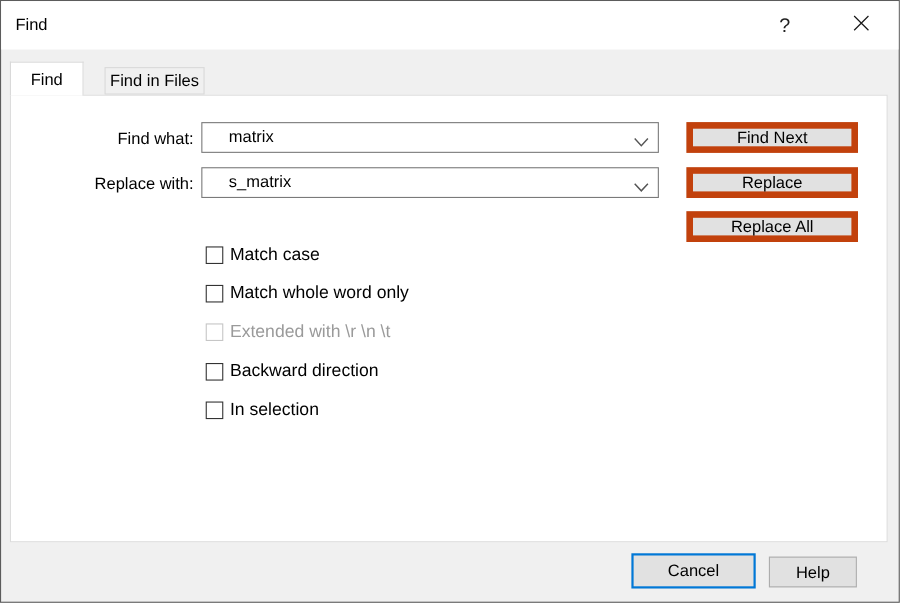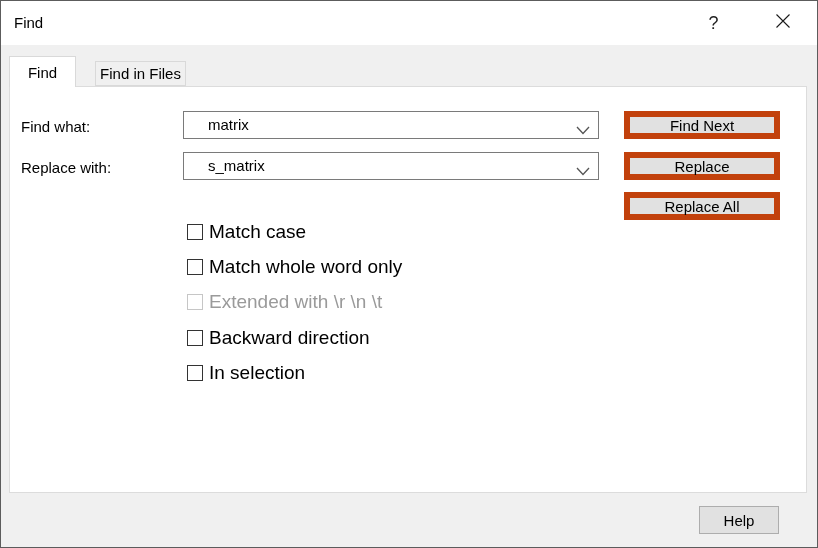--- a/index.html
+++ b/index.html
@@ -44,21 +44,21 @@
   }
   .tab.i1 { left: 76px;  top: 60px; width: 91px;  height: 25px; background: #f0f0f0; z-index: 2; margin-left: 18px; }
   .tab.i2 { left: 168px; top: 60px; width: 154px; height: 25px; background: #f0f0f0; z-index: 2; }
   
   .panel {
     position: absolute; left: 8px; top: 85px; width: 798px; height: 407px;
     background: #ffffff; border: 1px solid #dcdcdc; z-index: 1;
   }
   
   .form-label {
-    position: absolute; left: 20px; width: 155px; text-align: left;
+    position: absolute; left: 20px; width: 155px; text-align: right;
     font-size: 15px; color: #000; z-index: 4;
   }
   .combo {
     position: absolute; left: 182px; width: 416px; height: 28px;
     background: #ffffff; border: 1px solid #7a7a7a; z-index: 4;
   }
   .combo-value {
     position: absolute; left: 7px; top: 0; right: 30px;
     line-height: 26px; font-size: 15px; color: #000;
     overflow: hidden; white-space: nowrap; margin-left: 17px;
@@ -74,21 +74,21 @@
   }
   
   .cb-row {
     position: absolute; left: 186px; height: 18px;
     display: flex; align-items: center; gap: 6px; z-index: 4; cursor: default;
   }
   .cb-box {
     width: 16px; height: 16px; background: #ffffff;
     border: 1px solid #333333; flex: 0 0 auto;
   }
-  .cb-label { font-size: 19px; color: #000; white-space: nowrap; }
+  .cb-label { font-size: 16px; color: #000; white-space: nowrap; }
   .cb-row.disabled .cb-box { border-color: #c6c6c6; }
   .cb-row.disabled .cb-label { color: #9a9a9a; }
   
   .footer-btn {
     position: absolute;
     background: #e1e1e1; border: 1px solid #adadad;
     display: flex; align-items: center; justify-content: center;
     font-size: 15px; color: #000; cursor: default;
   }
   .btn-cancel { left: 573px; top: 502px; width: 113px; height: 32px; border: 2px solid #0078d7; }
@@ -158,15 +158,16 @@
   </div>
   <div class="cb-row" style="top:328px">
     <div class="cb-box"></div>
     <div class="cb-label">Backward direction</div>
   </div>
   <div class="cb-row" style="top:363px">
     <div class="cb-box"></div>
     <div class="cb-label">In selection</div>
   </div>
 
+  <div class="footer-btn btn-cancel">Cancel</div>
   <div class="footer-btn btn-help">Help</div>
 
 </div>
 
 </body></html>

